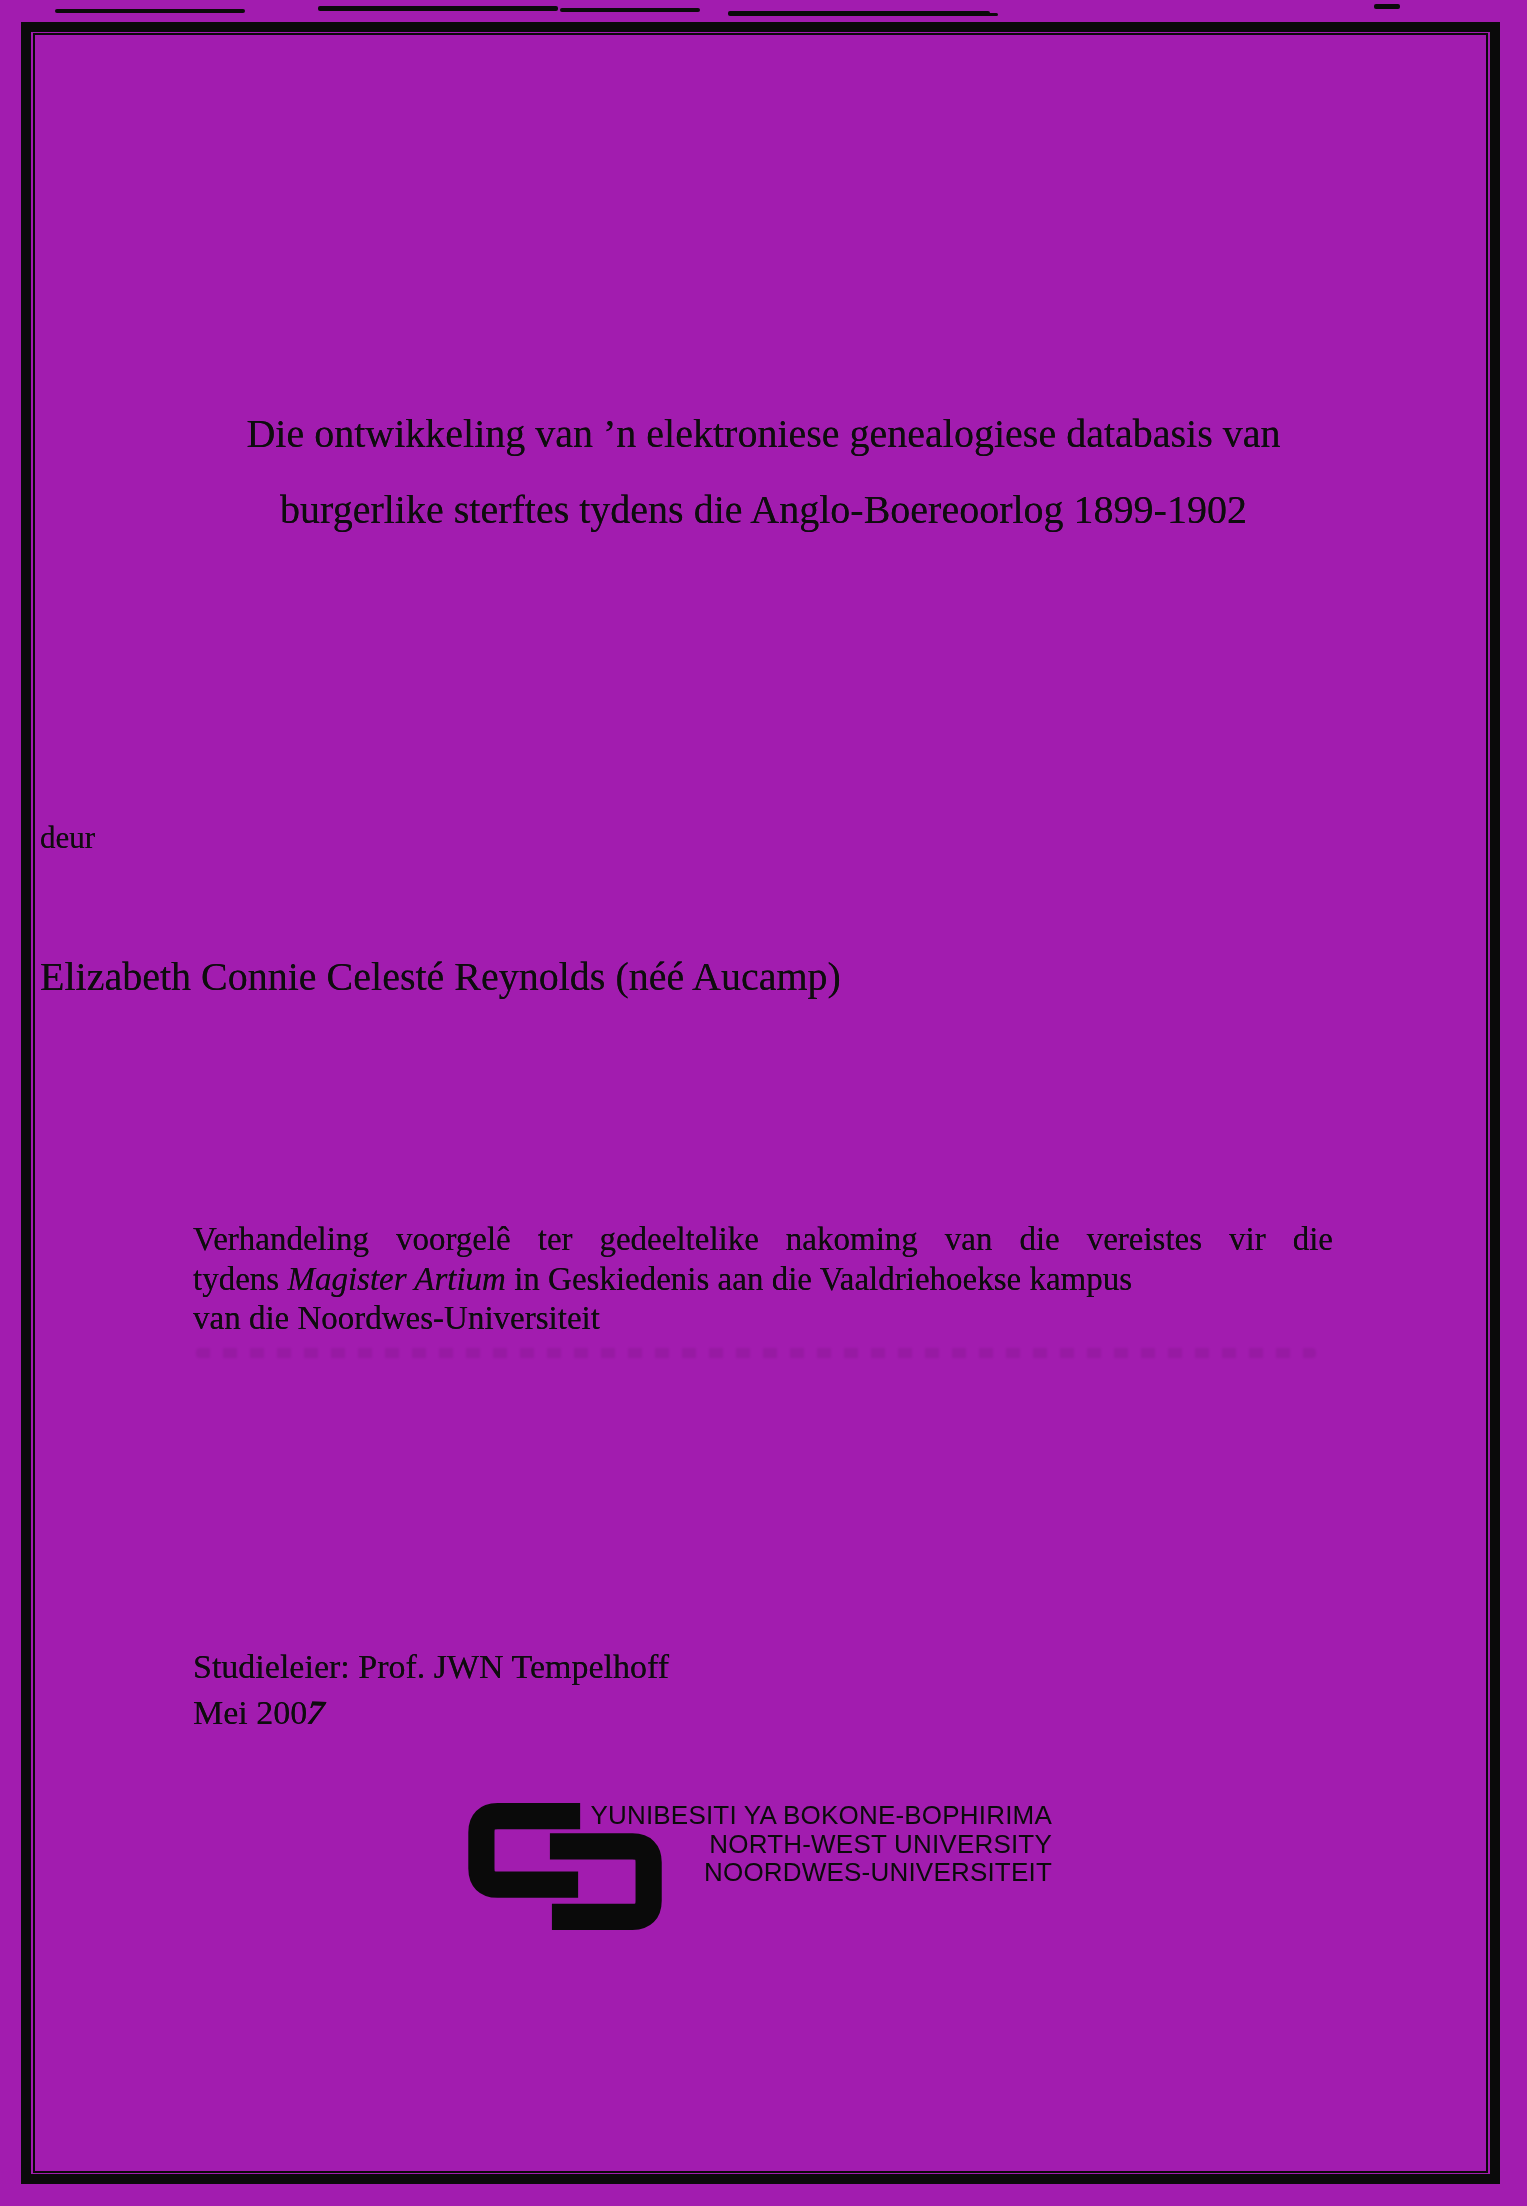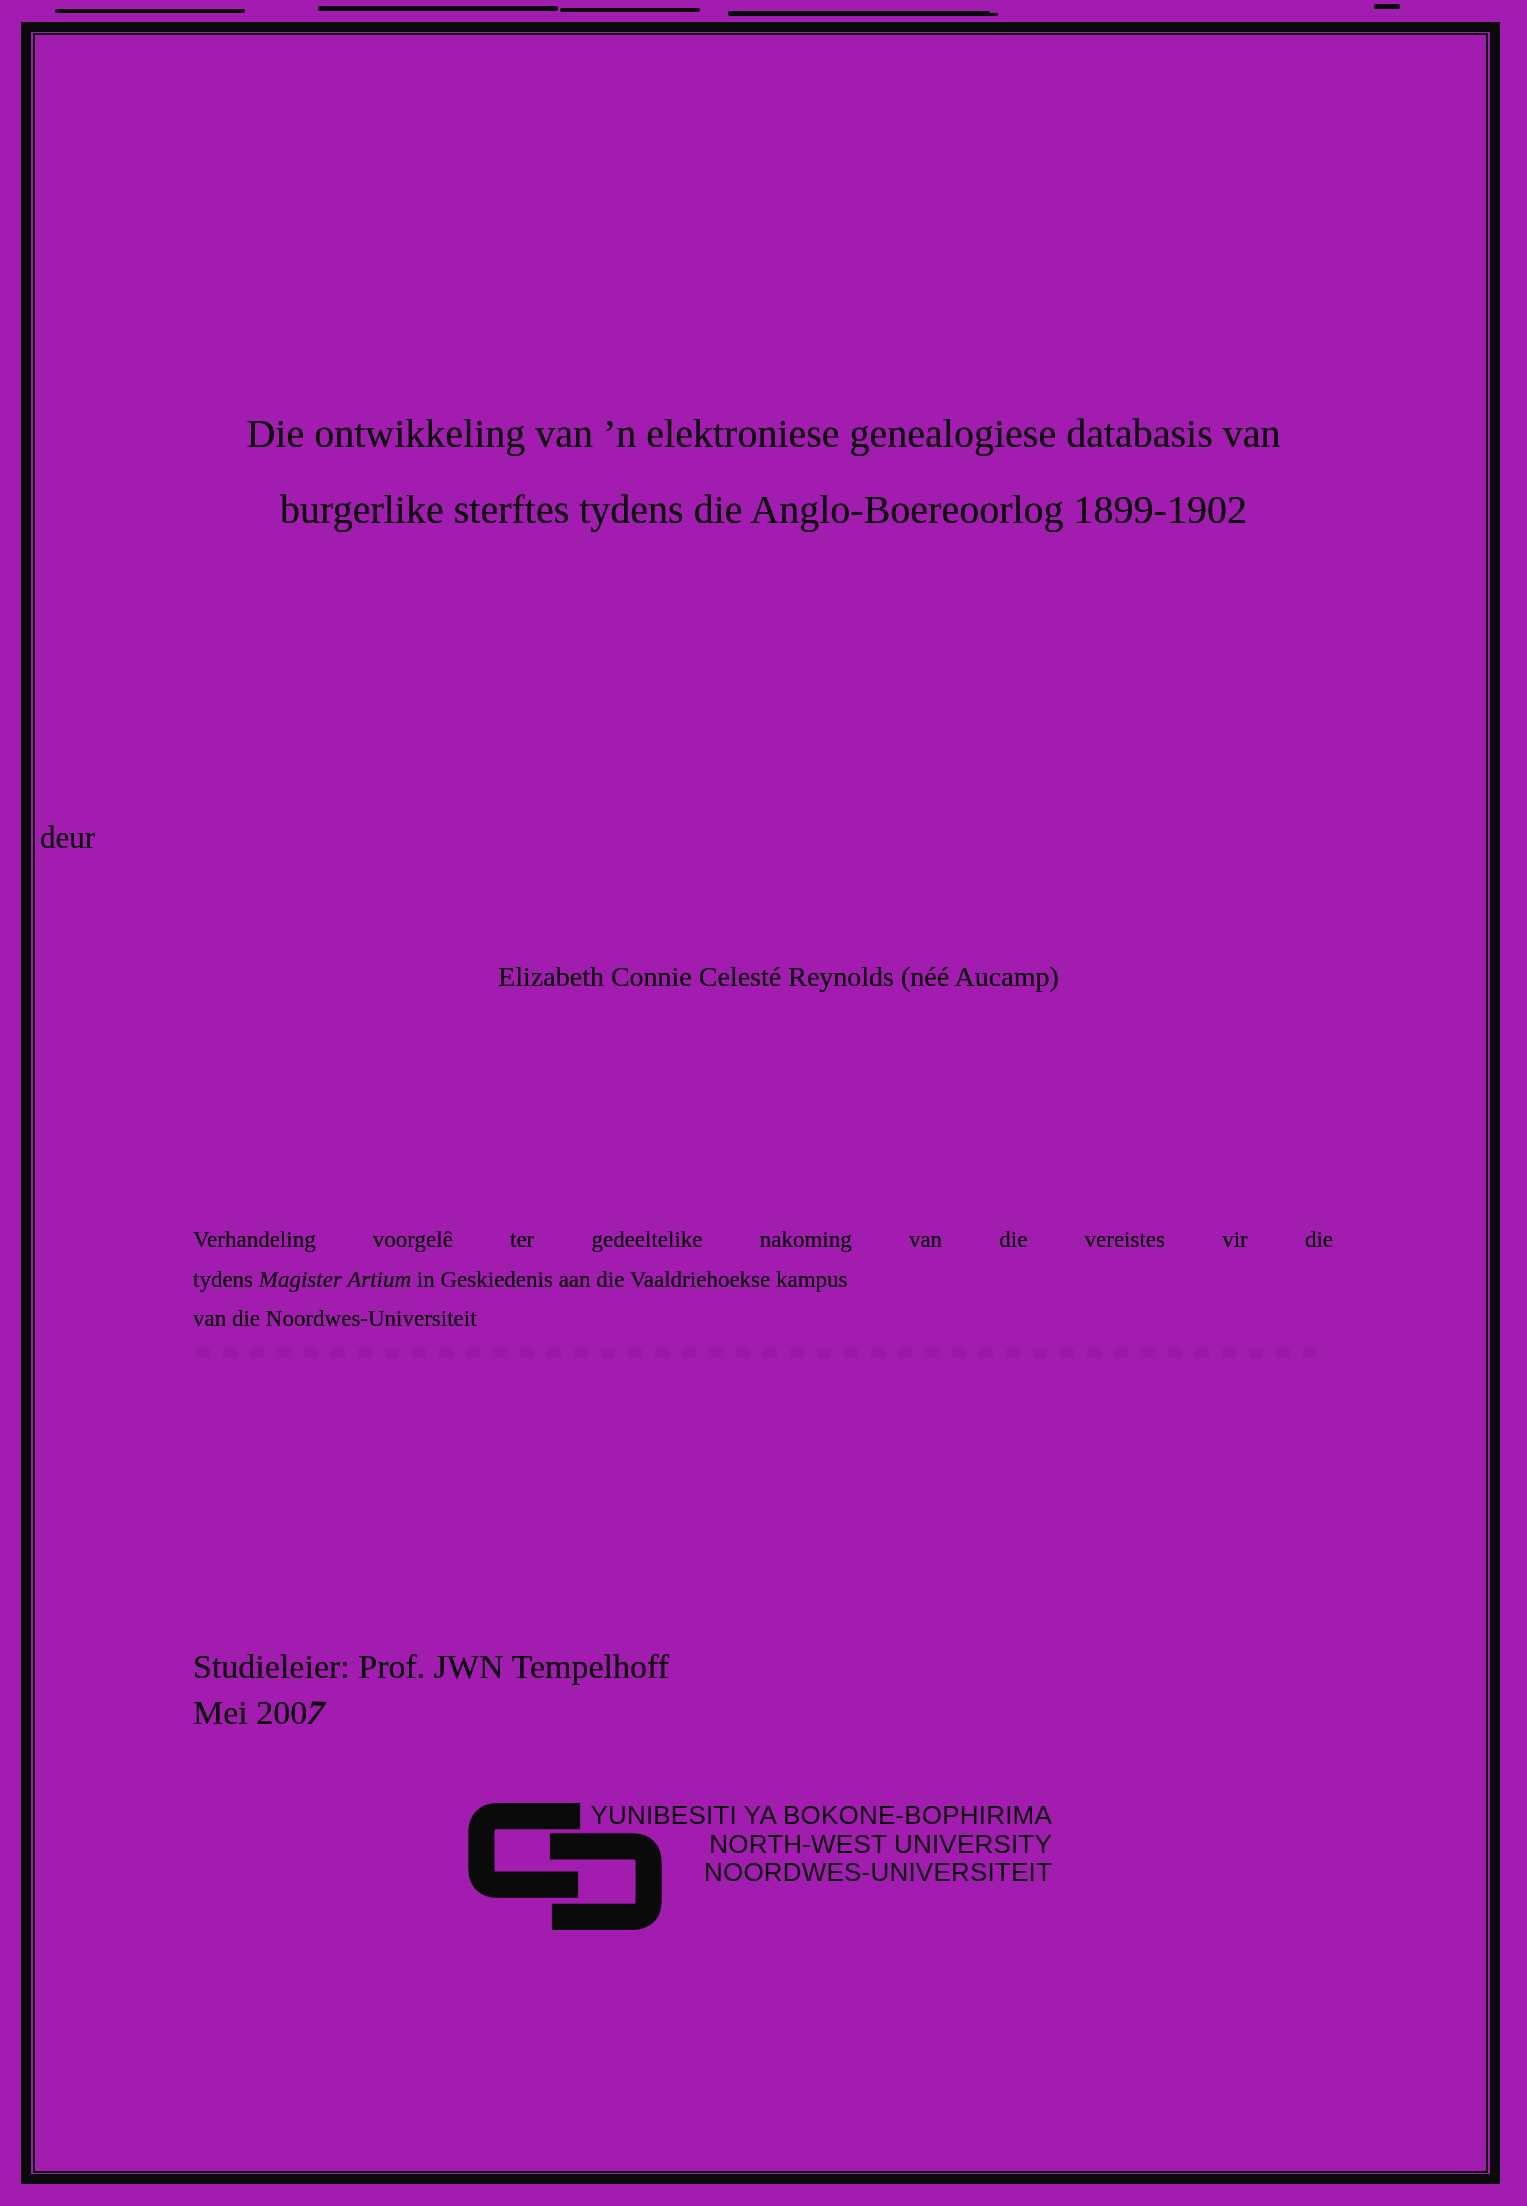--- a/index.html
+++ b/index.html
@@ -39,25 +39,25 @@
   .title-block{
     position:absolute;left:40px;right:40px;top:396px;
     text-align:center;font-size:40px;line-height:76px;
   }
   .byline{
     position:absolute;left:40px;right:10px;top:820px;
     text-align:left;font-size:31px;line-height:36px;
   }
   .author{
     position:absolute;left:40px;right:10px;top:957px;
-    text-align:center;font-size:28px;line-height:40px;
+    font-size:40px;line-height:40px;
   }
   .declaration{
     position:absolute;left:193px;top:1220px;width:1140px;
-    font-size:23px;line-height:39.5px;
+    font-size:33px;line-height:39.5px;
   }
   .declaration .just{ text-align:justify; text-align-last:justify; }
   .italic{ font-style:italic; }
   .supervisor-block{
     position:absolute;left:193px;top:1644px;
     font-size:34px;line-height:46px;
   }
   .digit-skew{
     display:inline-block;
     transform:skewX(-14deg) rotate(2deg);

